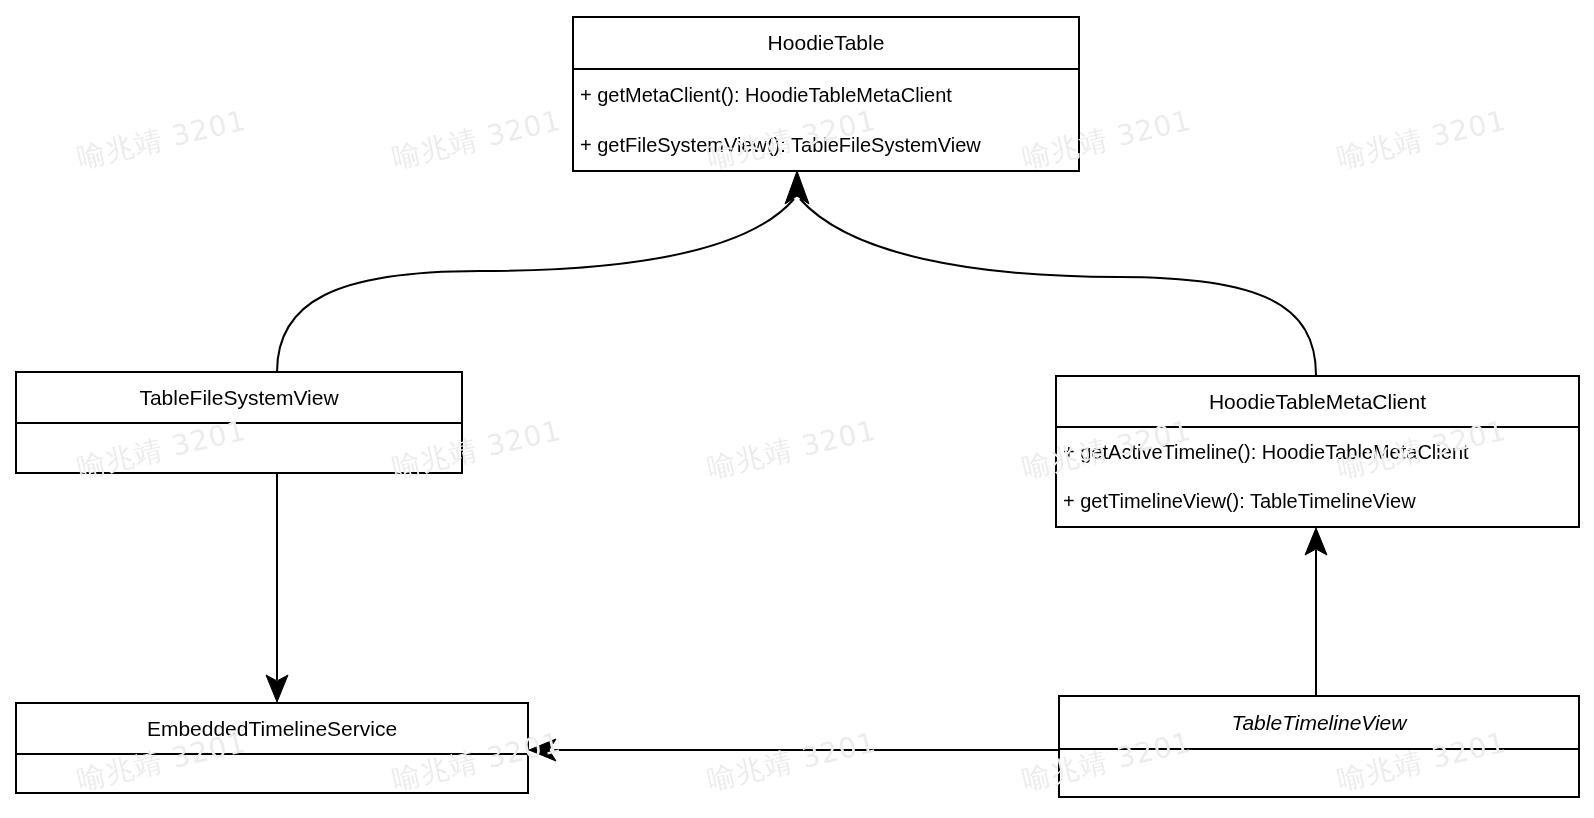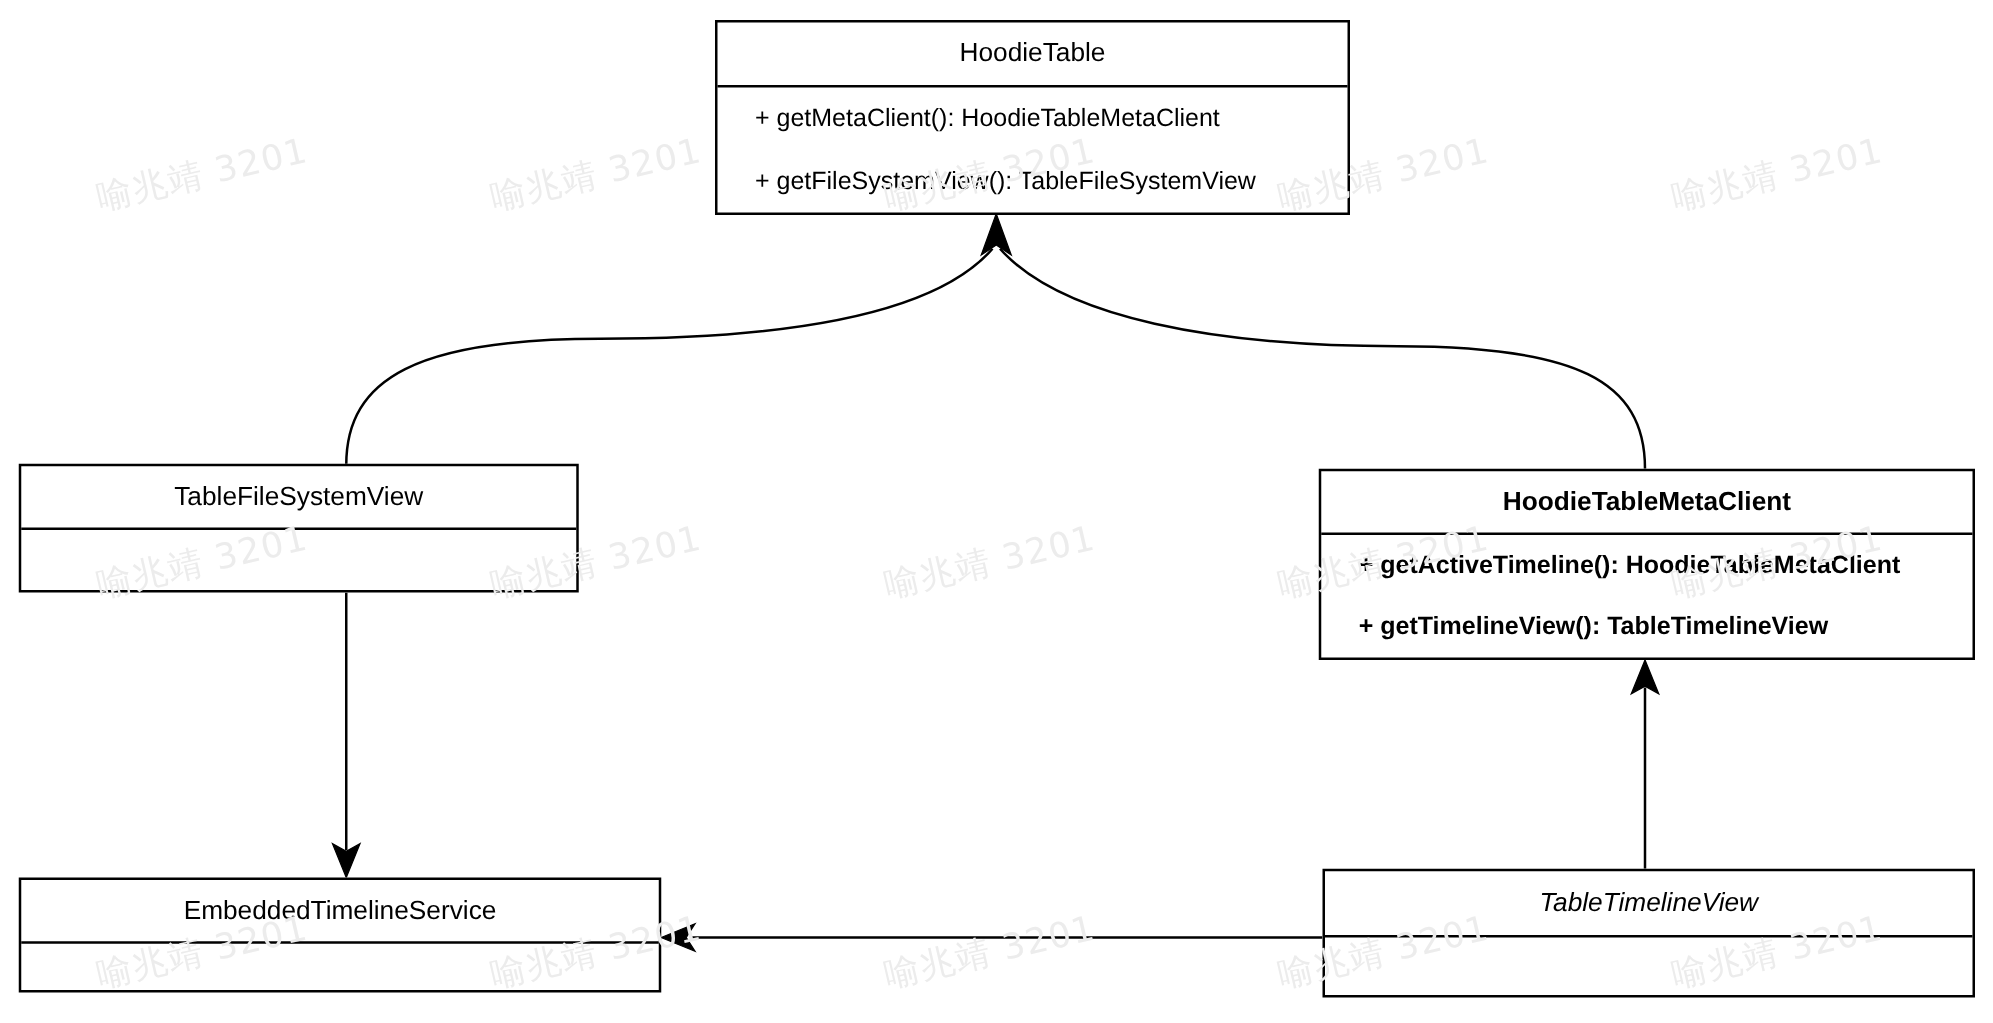--- a/index.html
+++ b/index.html
@@ -33,21 +33,21 @@
     align-items: center;
     justify-content: center;
     font-size: 21px;
     white-space: nowrap;
   }
   .classbox-body {
     flex: 1;
     display: flex;
     flex-direction: column;
     justify-content: space-around;
-    padding-left: 30px;
+    padding-left: 6px;
     font-size: 20px;
   }
   .method { white-space: nowrap; }
   #watermarks {
     position: absolute;
     left: 0; top: 0; right: 0; bottom: 0;
     z-index: 3;
     pointer-events: none;
   }
   .wm {
@@ -90,21 +90,21 @@
       <div class="method">+ getMetaClient(): HoodieTableMetaClient</div>
       <div class="method">+ getFileSystemView(): TableFileSystemView</div>
     </div>
   </div>
 
   <div class="classbox" style="left:15px; top:371px; width:448px; height:103px;">
     <div class="classbox-title" style="height:51px;">TableFileSystemView</div>
     <div class="classbox-body"></div>
   </div>
 
-  <div class="classbox" style="left:1055px; top:375px; width:525px; height:153px;font-weight:bold;">
+  <div class="classbox" style="left:1055px; top:375px; width:525px; height:153px;">
     <div class="classbox-title" style="height:51px;">HoodieTableMetaClient</div>
     <div class="classbox-body">
       <div class="method">+ getActiveTimeline(): HoodieTableMetaClient</div>
       <div class="method">+ getTimelineView(): TableTimelineView</div>
     </div>
   </div>
 
   <div class="classbox" style="left:15px; top:702px; width:514px; height:92px;">
     <div class="classbox-title" style="height:51px;">EmbeddedTimelineService</div>
     <div class="classbox-body"></div>

